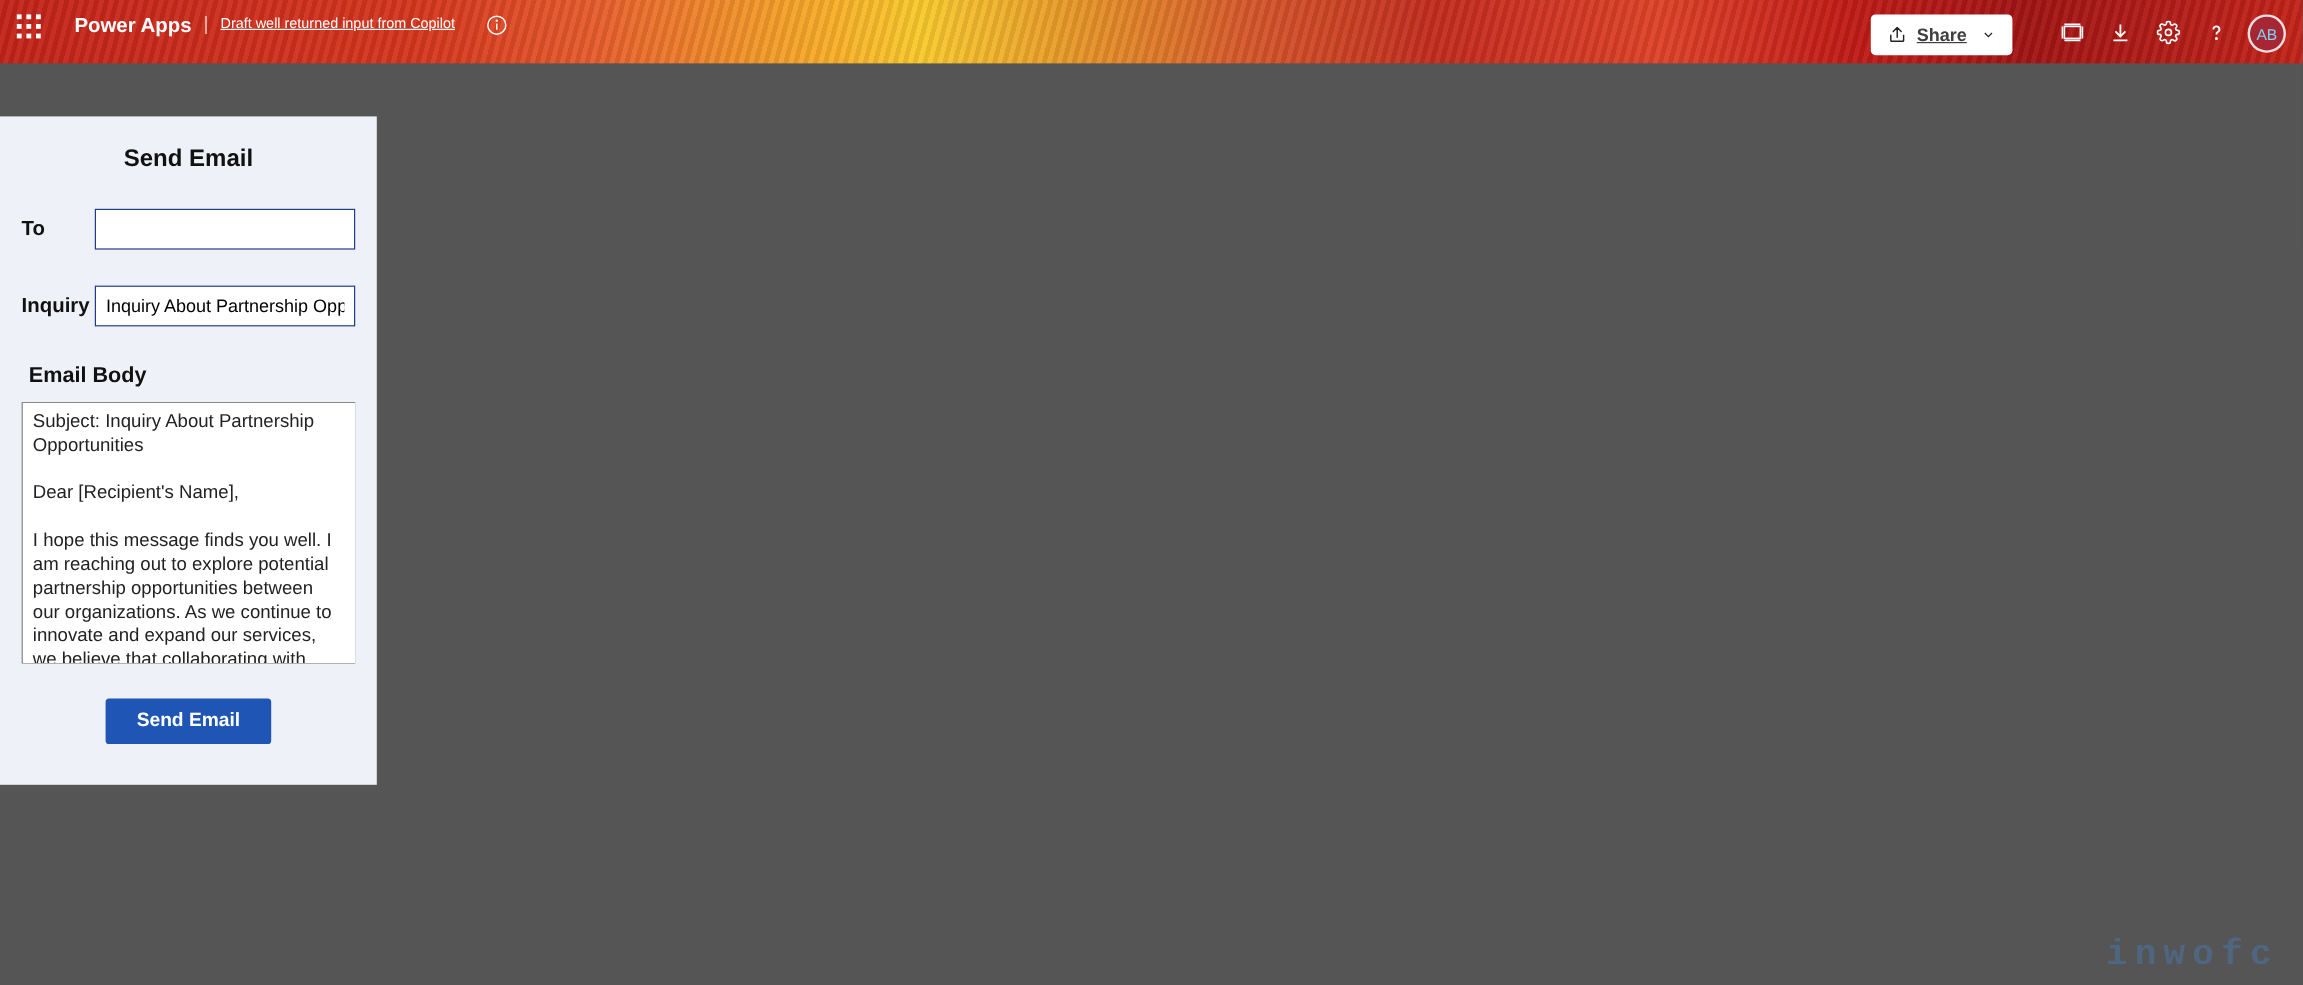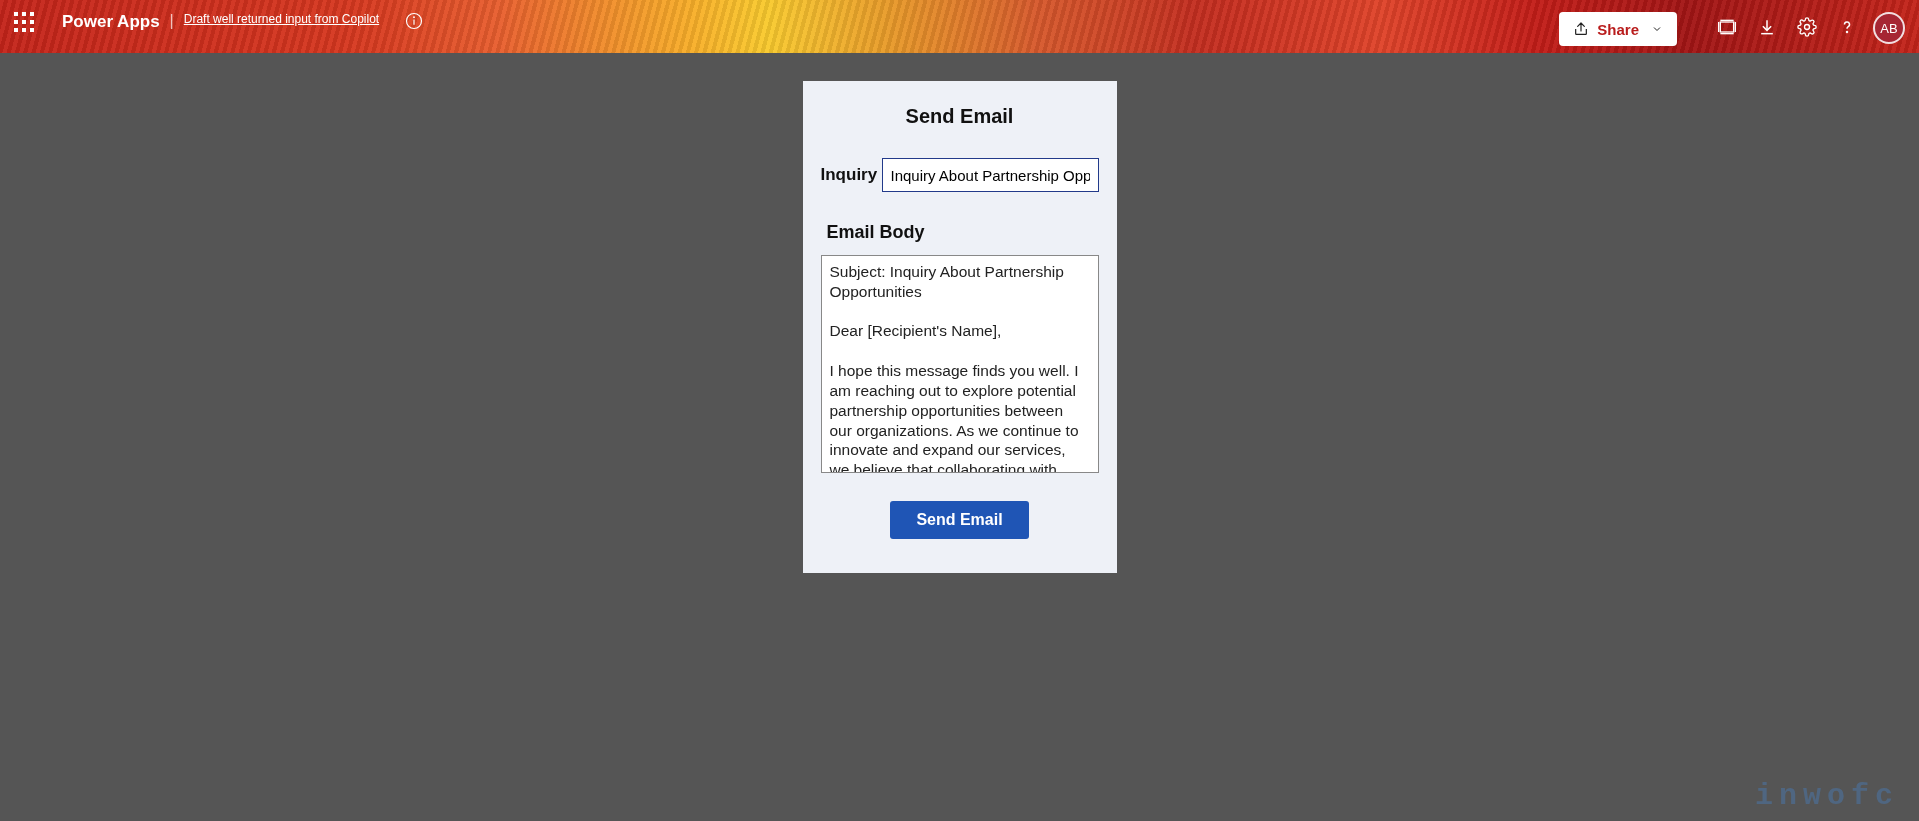--- a/index.html
+++ b/index.html
@@ -38,44 +38,45 @@
   .waffle span { background: #fff; width:4px; height:4px; }
 
   .brand { font-size: 17px; font-weight: 600; }
   .sep   { font-size: 16px; opacity: .7; margin: 0 10px; }
   .title { font-size: 12px; text-decoration: underline; }
   .info-icon { margin-left: 26px; cursor: pointer; }
 
   .spacer { flex: 1; }
 
   .share-btn {
-    background: #fff; color:#b91c1c; border:none; border-radius:4px;
+    background: #fff; color:#404040; border:none; border-radius:4px;
     height: 34px; padding: 0 14px;
     display:flex; align-items:center; gap:8px;
     font-size:15px; font-weight:600; cursor:pointer;
     margin-right: 30px;
+    text-decoration: underline;
   }
   .share-btn .chev { margin-left: 4px; }
 
   .hicon { width: 40px; display:flex; justify-content:center; align-items:center; cursor:pointer; }
   .hicon svg { stroke:#fff; }
 
   .avatar {
     width:32px; height:32px; border-radius:50%;
     background:#a62633; border:2px solid rgba(255,255,255,.85);
     display:flex; align-items:center; justify-content:center;
-    font-size:13px; color:#ffffff; margin-left:6px; cursor:pointer;
+    font-size:13px; color:#7dd3fc; margin-left:6px; cursor:pointer;
   }
 
   
   .canvas {
     position:absolute; top:53px; left:0; right:0; bottom:0;
     background:#555;
-    display:flex; justify-content:center; align-items:flex-start;
-    padding-top: 28px;
+    display:flex; justify-content:flex-start; align-items:flex-start;
+    padding-top: 44px;
   }
 
   .form-card {
     width: 314px;
     background: #eef1f7;
     padding: 24px 18px 34px;
   }
   .form-title {
     text-align:center; font-size:20px; font-weight:700; color:#111;
     margin-bottom: 30px;
@@ -176,20 +177,24 @@
   </div>
   <div class="avatar">
     <span>AB</span>
   </div>
 </div>
 
 <div class="canvas">
   <div class="form-card">
     <div class="form-title">Send Email</div>
 
+    <div class="row">
+      <label>To</label>
+      <input type="text" value="" style="">
+    </div>
 
     <div class="row">
       <label>Inquiry</label>
       <input type="text" value="Inquiry About Partnership Opportunities" style="">
     </div>
 
     <div class="body-label">Email Body</div>
     <textarea class="body-area" style="">Subject: Inquiry About Partnership Opportunities
 
 Dear [Recipient's Name],

